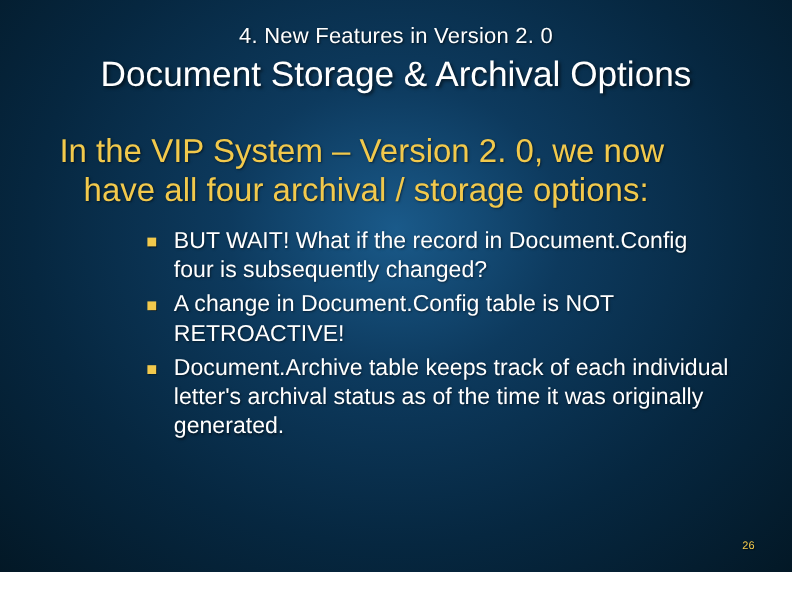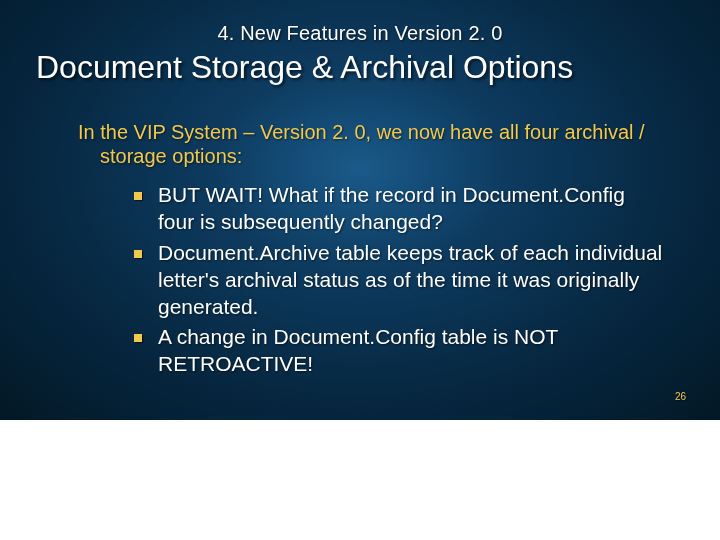--- a/index.html
+++ b/index.html
@@ -4,49 +4,50 @@
 <style>
   html, body {
     margin: 0;
     padding: 0;
     width: 720px;
     height: 540px;
     overflow: hidden;
   }
   .slide {
     width: 720px;
-    height: 420px;
+    height: 520px;
     background: radial-gradient(ellipse at 50% 40%, #1a5a8a 0%, #0d3a5e 30%, #062740 65%, #031826 100%);
     font-family: Verdana, Arial, sans-serif;
     color: #ffffff;
     position: relative;
     box-sizing: border-box;
     padding: 22px 36px 0 36px;
   }
   .pretitle {
     font-family: Arial, sans-serif;
     font-size: 20px;
     text-align: center;
     color: #ffffff;
     text-shadow: 1px 1px 2px rgba(0,0,0,0.6);
     margin: 0 0 4px 0;
     letter-spacing: 0.2px;
   }
   .title {
     font-family: Arial, sans-serif;
     font-size: 32px;
+    text-align: center;
     color: #ffffff;
     text-shadow: 2px 2px 3px rgba(0,0,0,0.6);
     margin: 0 0 34px 0;
     font-weight: normal;
   }
   .lead {
-    font-size: 20px;
+    font-size: 30px;
     color: #f2c94c;
-    margin: 0 0 14px 42px;
+    margin: 0 0 14px 18px;
     padding-right: 18px;
     text-shadow: 1px 1px 2px rgba(0,0,0,0.5);
     line-height: 1.2;
     text-indent: -22px;
     padding-left: 22px;
   }
   .bullets {
     list-style: none;
     margin: 0 0 0 98px;
     padding: 0 18px 0 0;
@@ -89,21 +90,21 @@
 
   <div class="title">Document Storage &amp; Archival Options</div>
 
   <div class="lead">In the VIP System – Version 2. 0, we now have all four archival / storage options:</div>
 
   <ul class="bullets">
     <li>
       <span class="under">BUT WAIT!</span><span> What if the record in </span><span class="under">Document.Config</span><span> four is subsequently changed?</span>
     </li>
     <li>
-      <span class="under">Document.Archive</span><span> table keeps track of each individual letter's archival status as of the time it was originally generated.</span>
+      <span>A change in </span><span class="under">Document.Config</span><span> table is NOT RETROACTIVE!</span>
     </li>
     <li>
-      <span>A change in </span><span class="under">Document.Config</span><span> table is NOT RETROACTIVE!</span>
+      <span class="under">Document.Archive</span><span> table keeps track of each individual letter's archival status as of the time it was originally generated.</span>
     </li>
   </ul>
 
   <div class="pagenum">26</div>
 </div>
 
 </body></html>

